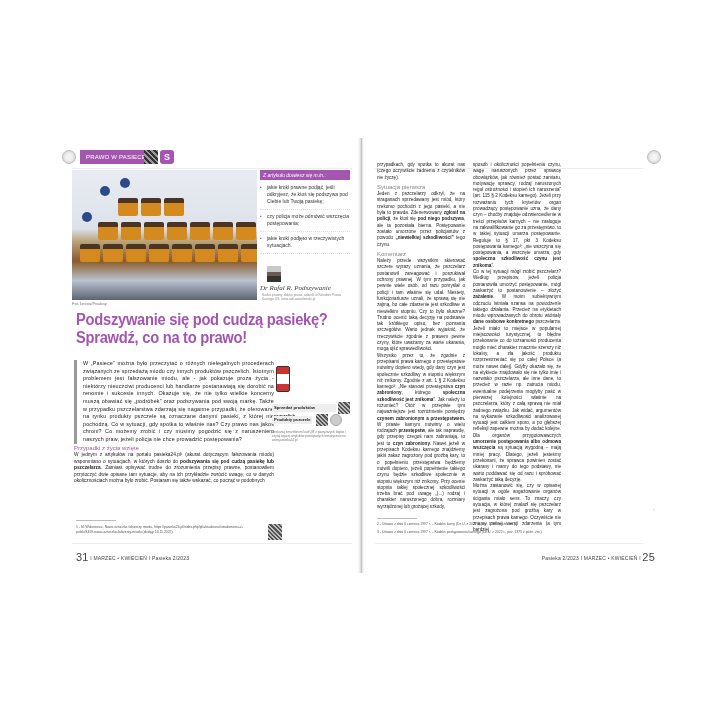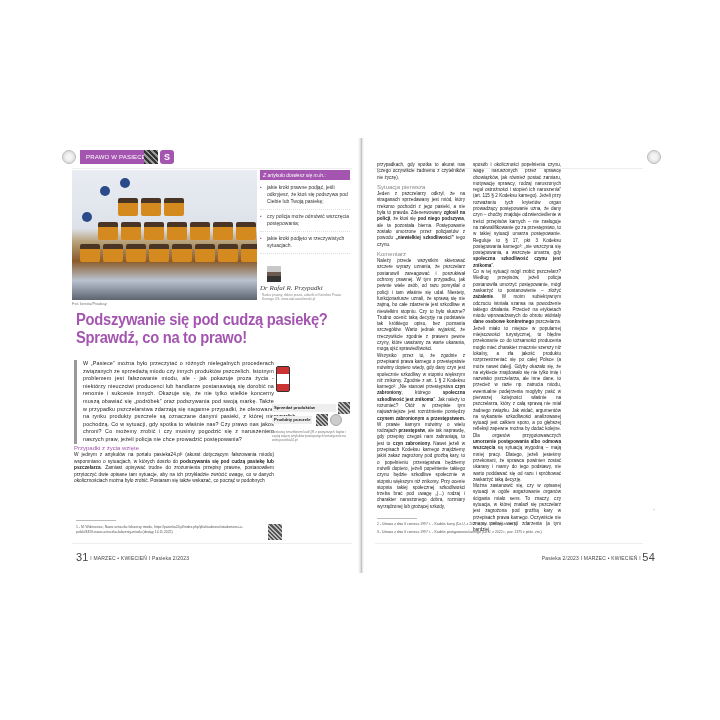--- a/index.html
+++ b/index.html
@@ -138,21 +138,21 @@
     <div class="sidebar-box">
       <div class="sidebar-title">Z artykułu dowiesz się m.in.:</div>
       <ul class="sidebar-list">
         <li>jakie kroki prawne podjąć, jeśli odkryjesz, że ktoś się podszywa pod Ciebie lub Twoją pasiekę;</li>
         <li>czy policja może odmówić wszczęcia postępowania;</li>
         <li>jakie kroki podjęto w rzeczywistych sytuacjach.</li>
       </ul>
     </div>
 
     <div class="author-photo"></div>
-    <div class="author-name">Dr Rafał R. Przypadki</div>
+    <div class="author-name">Dr Rafał R. Podszywanie</div>
     <div class="author-bio">Radca prawny, doktor prawa, adiunkt w Katedrze Prawa Karnego US, www.radcawasilewski.pl</div>
 
     <h1 class="title">Podszywanie się pod cudzą pasiekę? Sprawdź, co na to prawo!</h1>
 
     <div class="lead">W „Pasiece” można było przeczytać o różnych nielegalnych procederach związanych ze sprzedażą miodu czy innych produktów pszczelich. Istotnym problemem jest fałszowanie miodu, ale - jak pokazuje proza życia - niektórzy nieuczciwi producenci lub handlarze postanawiają się dorobić na renomie i sukcesie innych. Okazuje się, że nie tylko wielkie koncerny muszą obawiać się „podróbek” oraz podszywania pod swoją markę. Także w przypadku pszczelarstwa zdarzają się naganne przypadki, że oferowane na rynku produkty pszczele są oznaczane danymi pasieki, z której nie pochodzą. Co w sytuacji, gdy spotka to właśnie nas? Czy prawo nas jakoś chroni? Co możemy zrobić i czy musimy pogodzić się z naruszeniem naszych praw, jeżeli policja nie chce prowadzić postępowania?</div>
 
     <div class="promo">
       <div class="phone"></div>
       <div class="promo-label promo-label-1">Sprzedaż produktów pszczelich</div>
       <div class="qr qr-1"></div>
@@ -201,17 +201,17 @@
 
     <div class="arrow-mark" style="left:288px;top:368px;">›</div>
 
     <div class="footnote-rule" style="left:12px;top:380px;"></div>
     <div class="footnote fn-right" style="top:384px;">2 - Ustawa z dnia 6 czerwca 1997 r. – Kodeks karny (Dz.U. z 2022 r., poz. 1138 z późn. zm.).</div>
     <div class="footnote fn-right" style="top:392px;">3 - Ustawa z dnia 6 czerwca 1997 r. – Kodeks postępowania karnego (Dz.U. z 2022 r., poz. 1375 z późn. zm.).</div>
 
     <div class="bottom-rule" style="left:10px;width:268px;"></div>
     <div class="folio folio-right">
       <span>Pasieka 2/2023 I MARZEC • KWIECIEŃ I</span>
-      <span class="num">54</span>
+      <span class="num">25</span>
     </div>
   </div>
 
 </div>
 
 </body></html>

